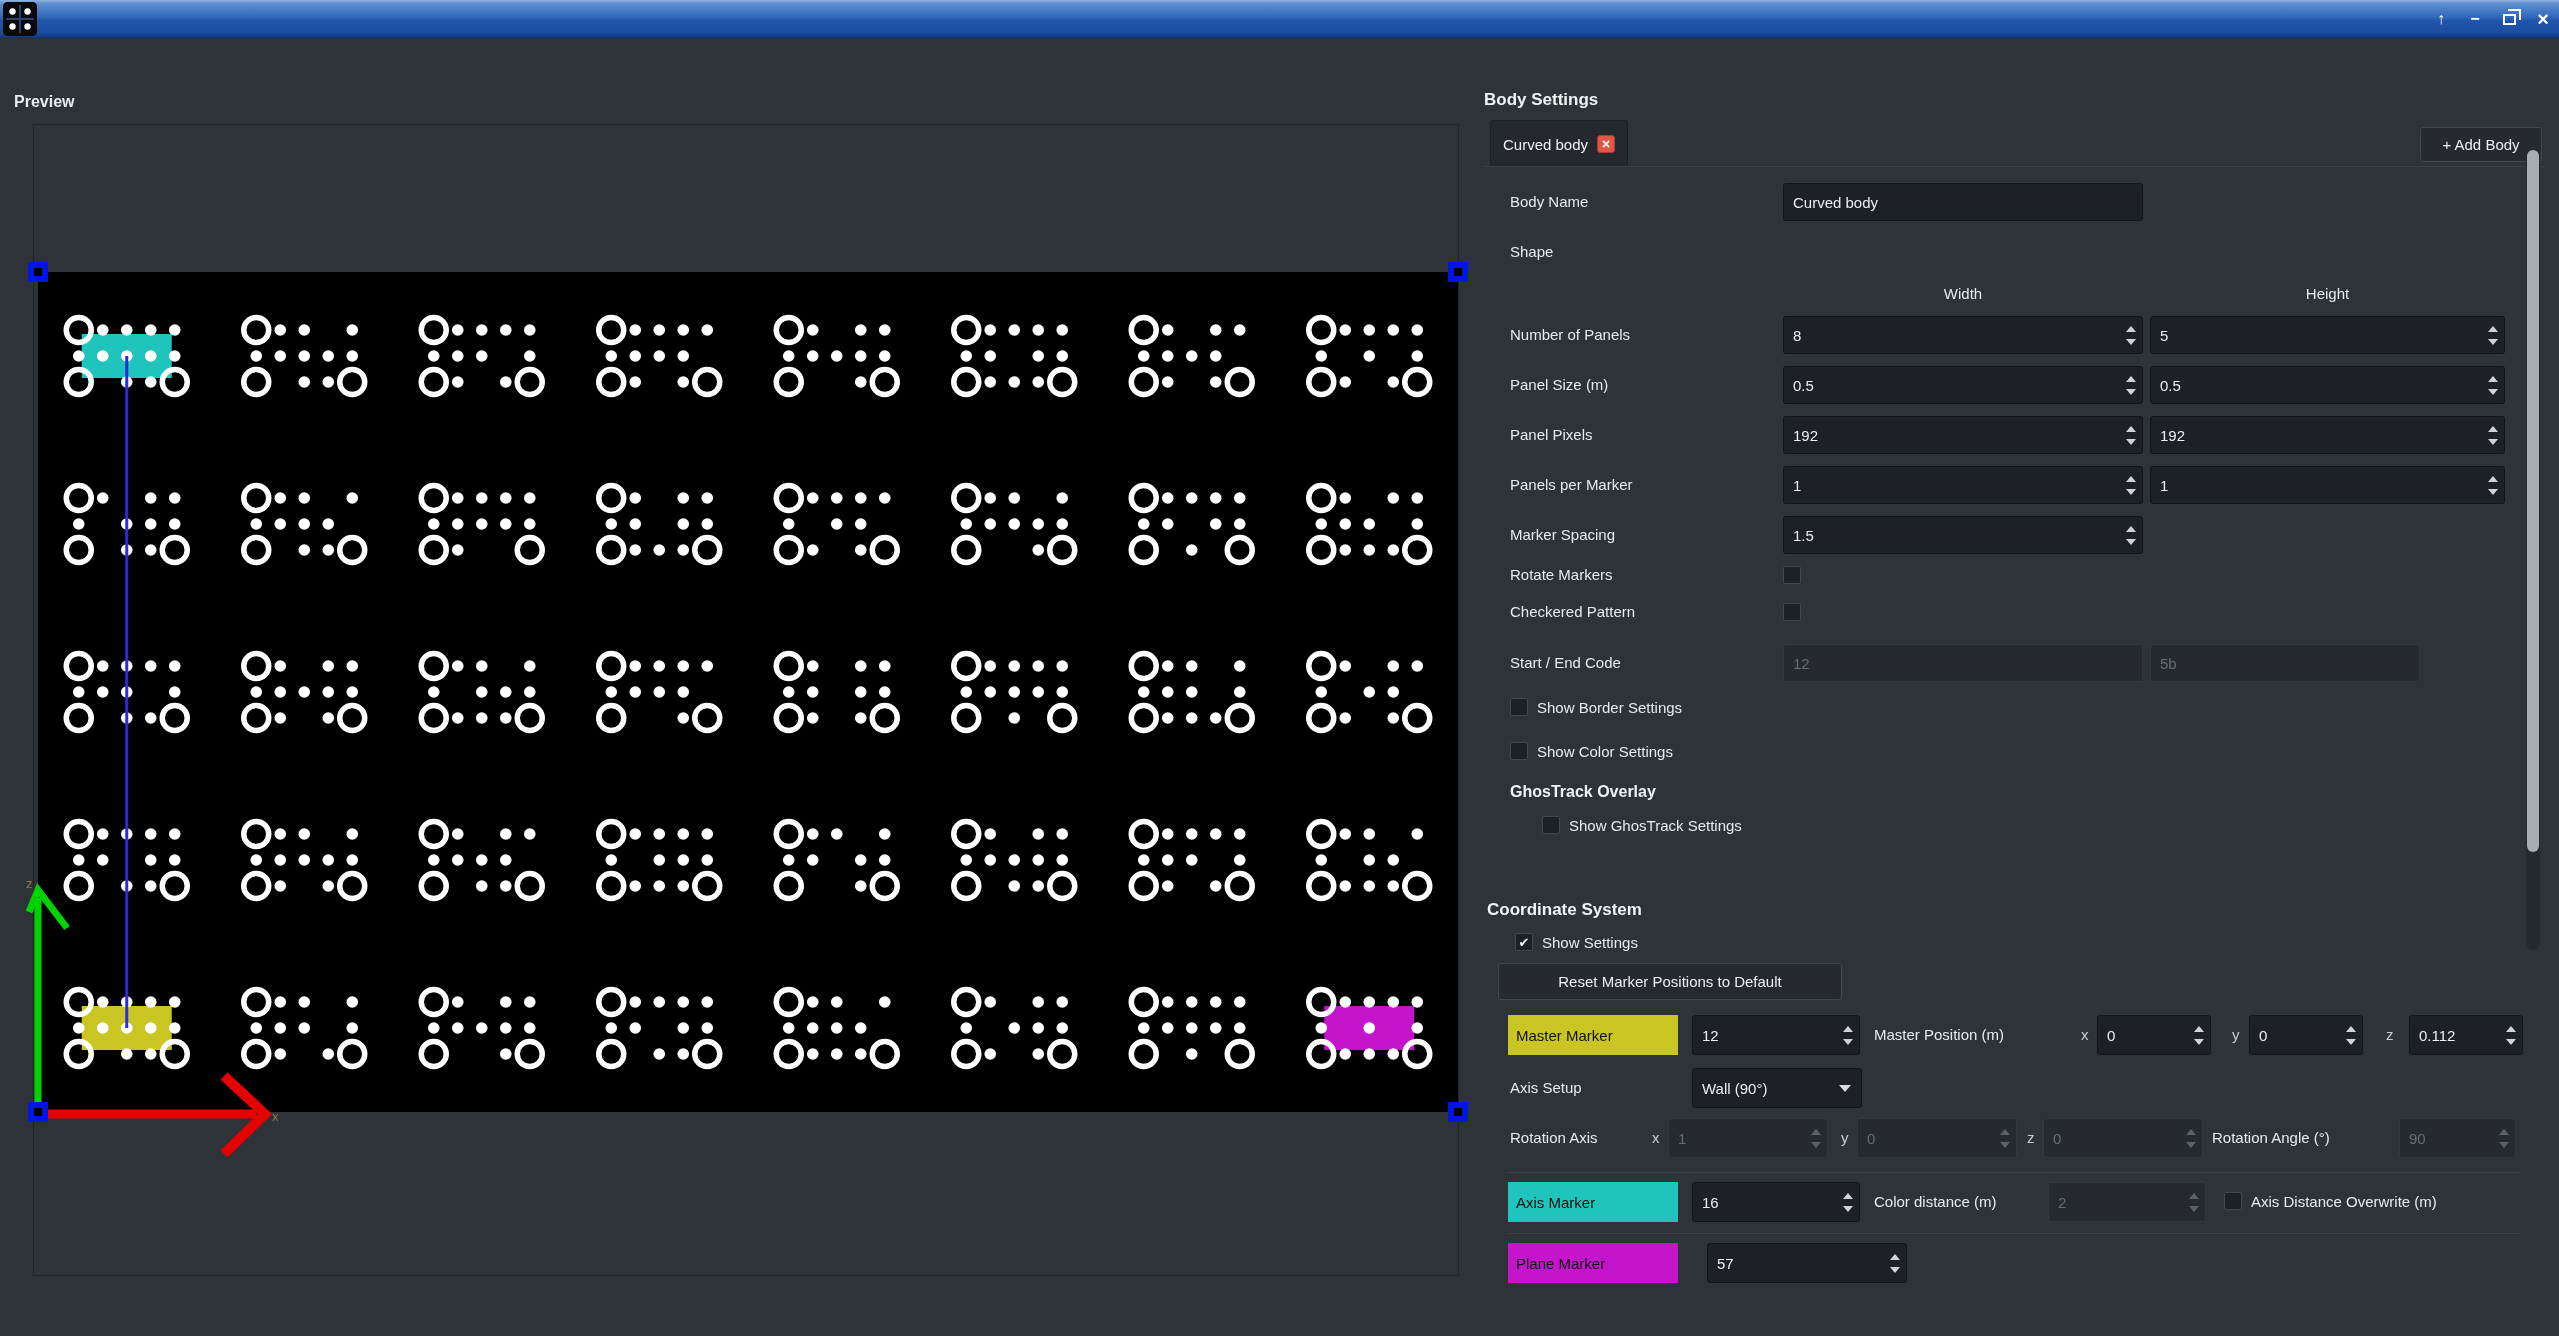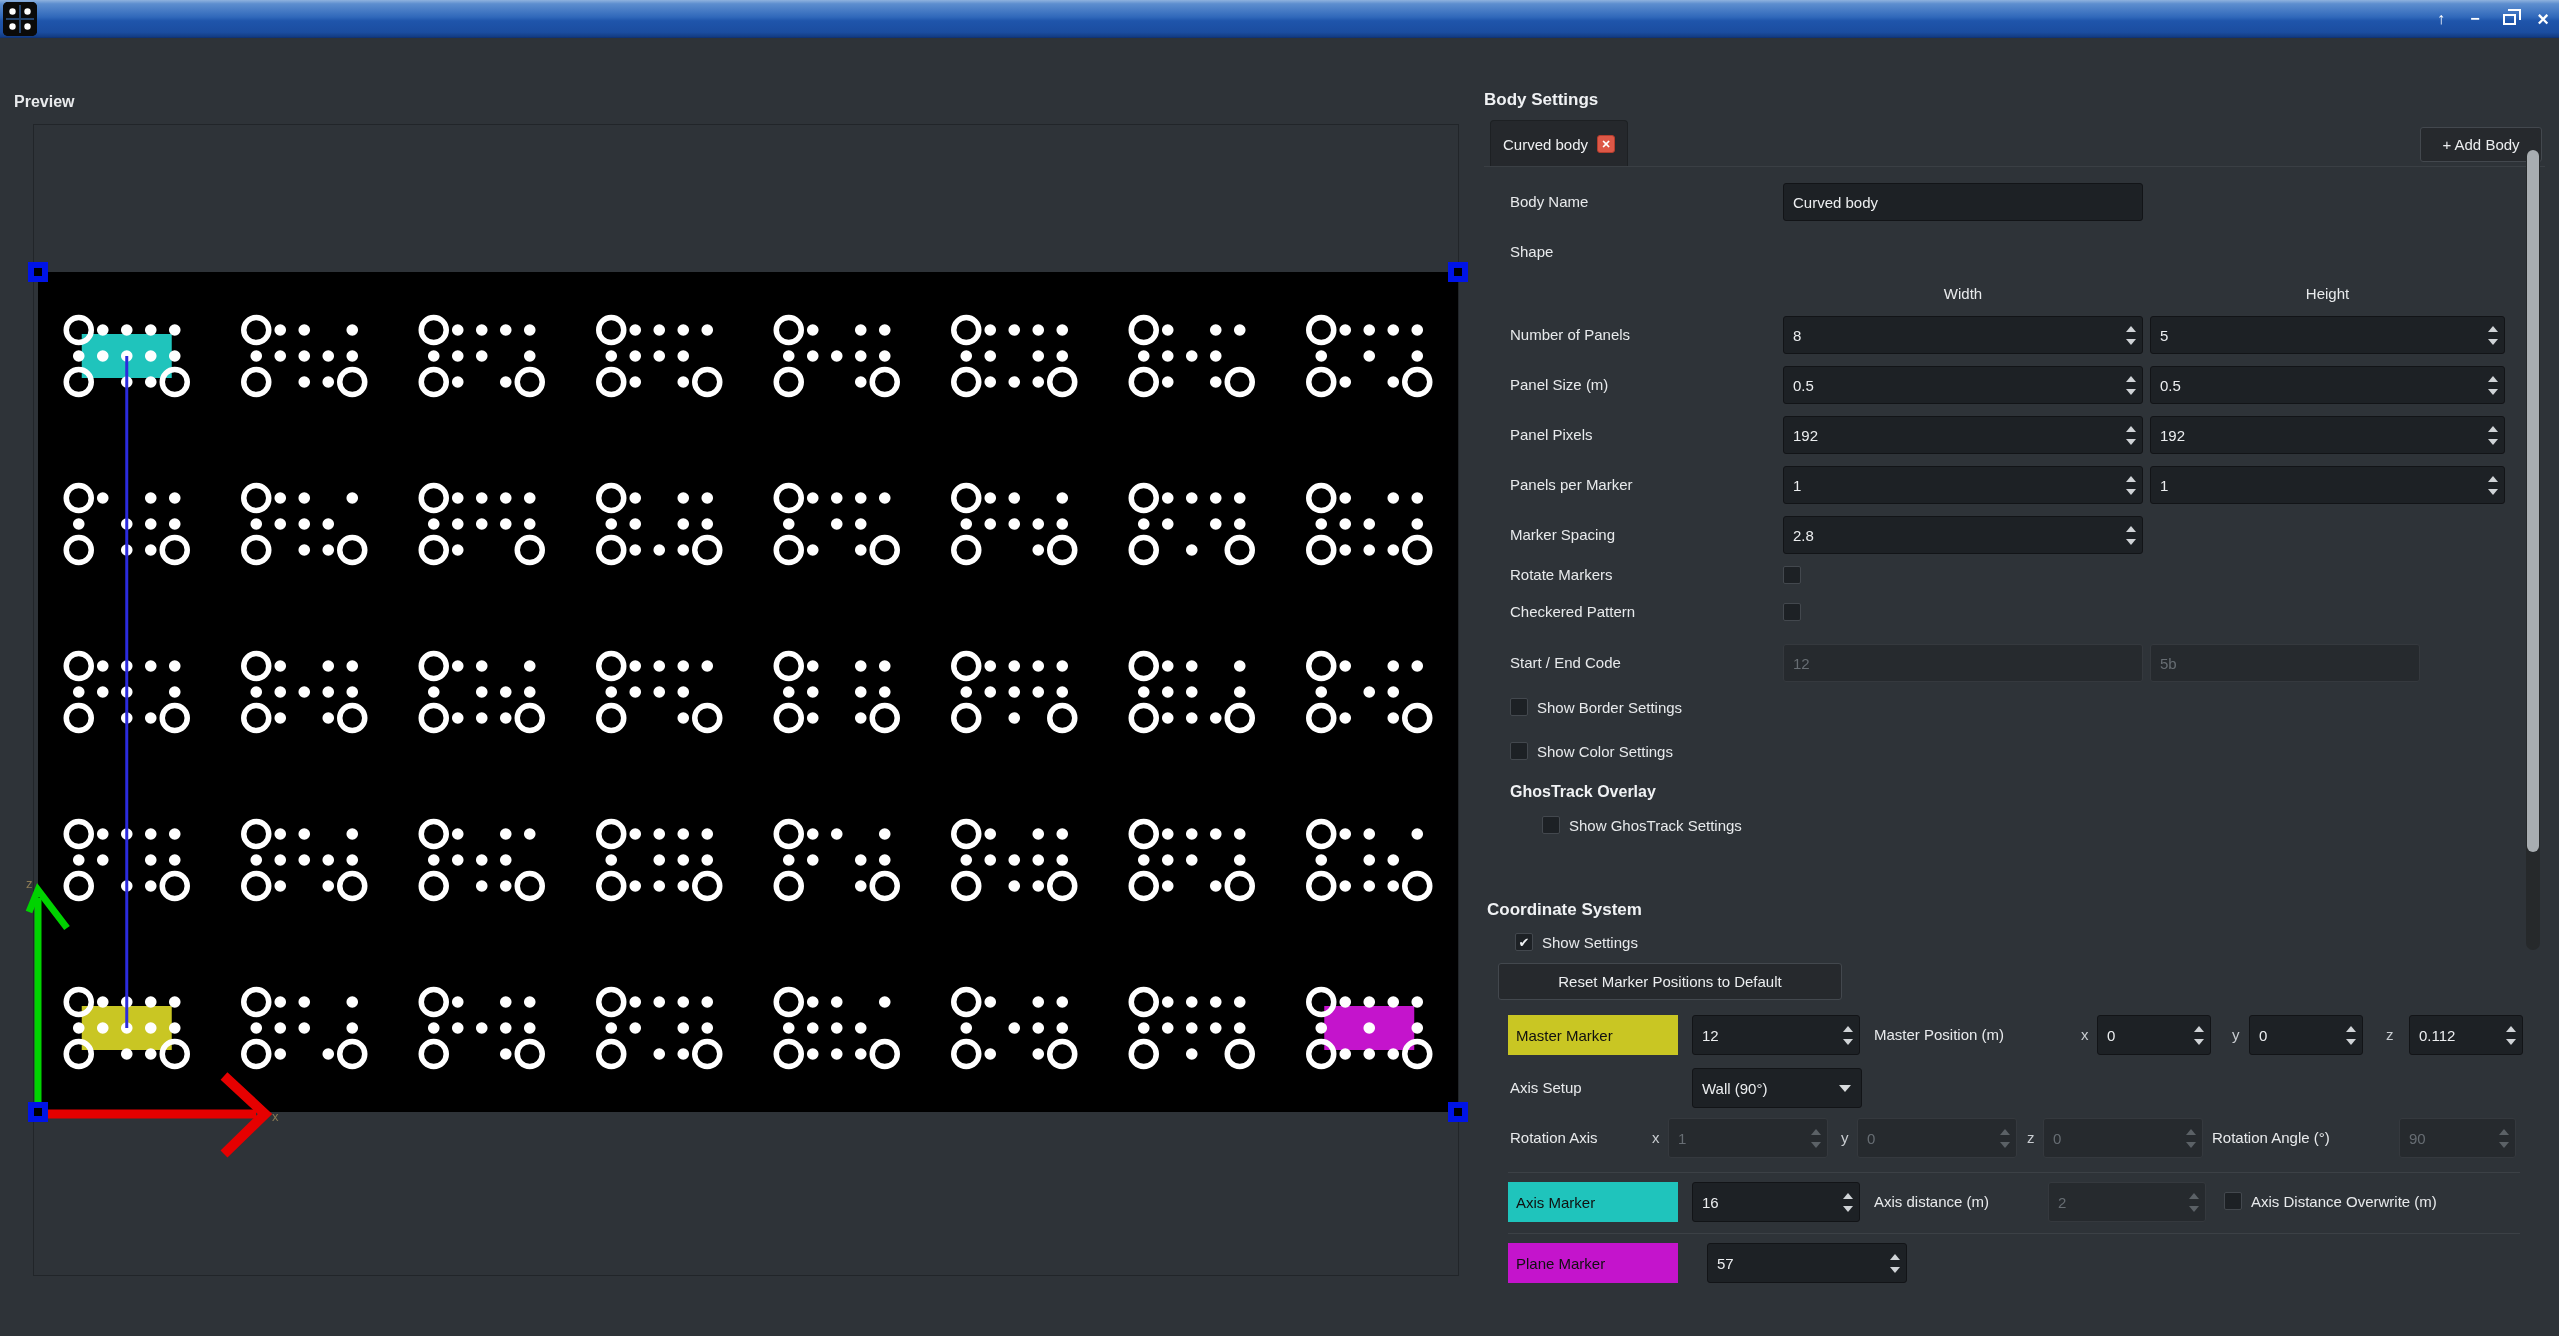--- a/index.html
+++ b/index.html
@@ -784,21 +784,21 @@
     <div class="abs spin" style="left:666px; top:466px; width:355px;">
       <span class="val">1</span>
       <span class="arrows">
           <i class="tri-up"></i>
           <i class="tri-dn"></i>
         </span>
     </div>
 
     <div class="abs lbl" style="left:26px; top:516px;">Marker Spacing</div>
     <div class="abs spin" style="left:299px; top:516px; width:360px;">
-      <span class="val">2.8</span>
+      <span class="val">1.5</span>
       <span class="arrows">
           <i class="tri-up"></i>
           <i class="tri-dn"></i>
         </span>
     </div>
 
     <div class="abs lbl" style="left:26px; top:556px;">Rotate Markers</div>
     <span class="abs cb" style="left:299px; top:566px;"></span>
     <div class="abs lbl" style="left:26px; top:593px;">Checkered Pattern</div>
     <span class="abs cb" style="left:299px; top:603px;"></span>
@@ -914,21 +914,21 @@
     <div class="abs divider" style="left:24px; top:1172px; width:1012px;"></div>
 
     <div class="abs marker-tag" style="left:24px; top:1182px; width:170px; background:#1fc4bc;">Axis Marker</div>
     <div class="abs spin" style="left:208px; top:1182px; width:168px; height:40px;">
       <span class="val">16</span>
       <span class="arrows">
           <i class="tri-up"></i>
           <i class="tri-dn"></i>
         </span>
     </div>
-    <div class="abs lbl" style="left:390px; top:1183px;">Axis distance (m)</div>
+    <div class="abs lbl" style="left:390px; top:1183px;">Color distance (m)</div>
     <div class="abs spin disabled" style="left:564px; top:1182px; width:158px; height:40px;">
       <span class="val">2</span>
       <span class="arrows">
           <i class="tri-up"></i>
           <i class="tri-dn"></i>
         </span>
     </div>
     <div class="abs cb-row" style="left:740px; top:1192px;">
       <span class="cb"></span>
       <span>Axis Distance Overwrite (m)</span>

